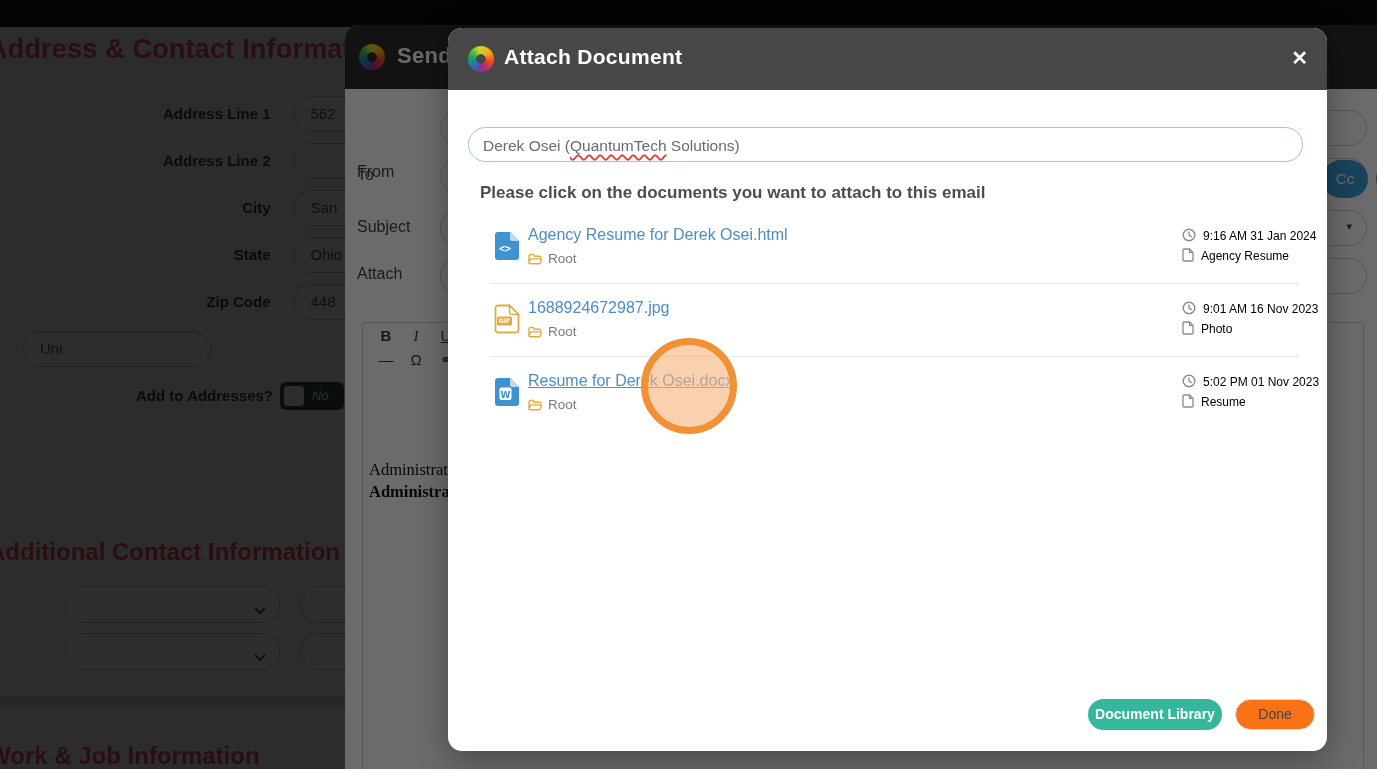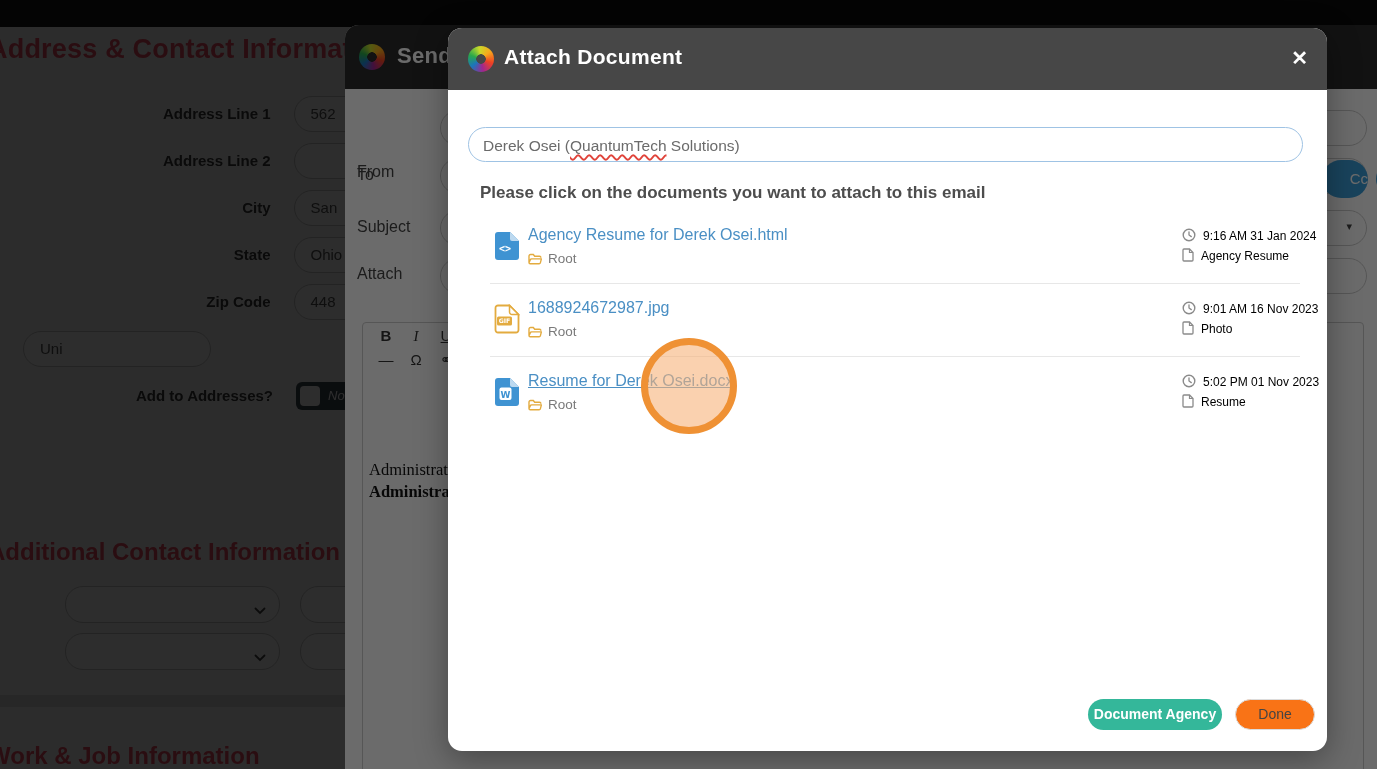--- a/index.html
+++ b/index.html
@@ -13,21 +13,21 @@
   #page-layer{position:absolute;inset:0;z-index:0;background:#fdfdfd;}
   .topbar{position:absolute;left:0;top:0;width:1377px;height:27px;background:#1c1c1c;}
   .page-h1{position:absolute;left:-12px;top:34px;font-size:27px;font-weight:700;color:#f04e63;letter-spacing:.2px;}
   .page-h2{position:absolute;font-size:24px;font-weight:700;color:#f04e63;}
   #contact-form{position:absolute;left:0;top:96px;width:480px;}
   .field-row{display:flex;height:36px;margin-bottom:11px;}
   .field-label{width:273px;text-align:right;font-size:15px;font-weight:700;color:#3a3a3a;line-height:36px;}
   .field-pill{margin-left:23px;width:170px;height:34px;border:1px solid #c9c9c9;border-radius:18px;background:#fff;
     font-size:15px;color:#555;line-height:34px;padding-left:16px;box-sizing:content-box;overflow:hidden;white-space:nowrap;}
   .toggle-row{display:flex;height:36px;}
-  .toggle{position:relative;margin-left:23px;margin-top:4px;width:64px;height:28px;background:#3e4a54;border-radius:6px;font-style:italic;}
+  .toggle{position:relative;margin-left:7px;margin-top:4px;width:64px;height:28px;background:#3e4a54;border-radius:6px;font-style:italic;}
   .toggle-knob{position:absolute;left:4px;top:4px;width:20px;height:20px;background:#fff;border-radius:4px;}
   .toggle-text{position:absolute;left:32px;top:0;color:#fff;font-size:13px;line-height:28px;}
   .select-pill{position:absolute;height:35px;border:1px solid #c9c9c9;border-radius:18px;background:#fff;}
   .select-chevron{position:absolute;right:13px;top:14px;}
   .section-band{position:absolute;left:0;top:695px;width:1377px;height:12px;background:#dedede;}
 
   
   .overlay{position:absolute;inset:0;background:rgba(0,0,0,0.58);}
   #overlay-1{z-index:10;}
   #overlay-2{z-index:30;}
@@ -40,21 +40,21 @@
   
   #send-modal{position:absolute;left:345px;top:25px;width:1060px;height:900px;z-index:20;
     background:#fff;border-radius:14px 14px 0 0;}
   #send-header{position:absolute;left:0;top:0;width:100%;height:64px;background:#2b2b2b;border-radius:14px 14px 0 0;}
   #send-header .logo{position:absolute;left:14px;top:19px;--dot:#2b2b2b;}
   #send-title{position:absolute;left:52px;top:18px;color:#fff;font-size:22px;font-weight:600;letter-spacing:.3px;white-space:nowrap;}
   .send-label{position:absolute;left:12px;font-size:16px;font-weight:500;color:#444;}
   .send-pill{position:absolute;left:95px;width:925px;height:34px;border:1px solid #ccc;border-radius:18px;background:#fff;}
   .send-caret{position:absolute;right:14px;top:9px;font-size:11px;color:#444;}
   .cc-pill{position:absolute;top:135px;width:46px;height:38px;border-radius:19px;background:#3da0dc;color:#fff;
-    font-size:15px;text-align:right;line-height:38px;}
+    font-size:15px;text-align:center;line-height:38px;}
   #editor-box{position:absolute;left:17px;top:297px;width:1000px;height:560px;border:1px solid #ccc;border-radius:4px;background:#fff;}
   .tb-row{position:absolute;left:8px;height:24px;white-space:nowrap;}
   .tb-btn{display:inline-block;width:30px;text-align:center;font-size:15px;color:#333;cursor:pointer;}
   .tb-bold{font-weight:700;}
   .tb-italic{font-style:italic;font-family:"Liberation Serif",serif;}
   .tb-underline{text-decoration:underline;}
   #compose-text{position:absolute;left:6px;top:136px;font-family:"Liberation Serif",serif;font-size:16.5px;color:#111;line-height:22px;white-space:nowrap;}
   #compose-text .bold-line{font-weight:700;}
 
   
@@ -275,15 +275,15 @@
       <div class="meta-line" style="top:26px;"><span><svg width="12" height="14" viewBox="0 0 12 14">
                 <path d="M2 1h5.5L11 4.5V12a1 1 0 0 1-1 1H2a1 1 0 0 1-1-1V2a1 1 0 0 1 1-1z" fill="none" stroke="#8a8a8a" stroke-width="1.3"></path>
                 <path d="M7.5 1v3.5H11" fill="none" stroke="#8a8a8a" stroke-width="1.2"></path>
               </svg></span><span>Resume</span></div>
     </div>
   </div>
 </div>
 
   <div id="click-indicator"></div>
 
-  <div id="library-button">Document Agency</div>
+  <div id="library-button">Document Library</div>
   <div id="done-button">Done</div>
 </div>
 
 </body></html>

